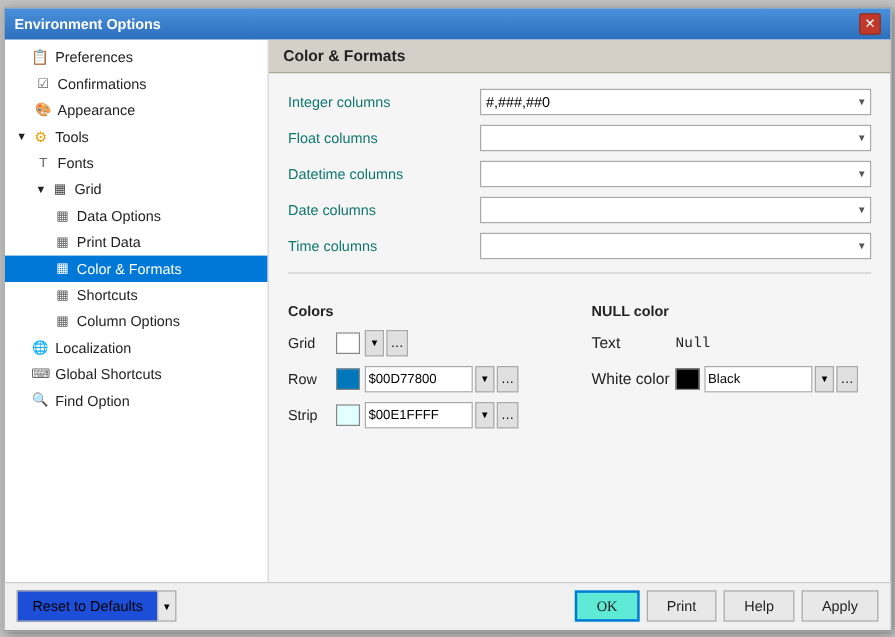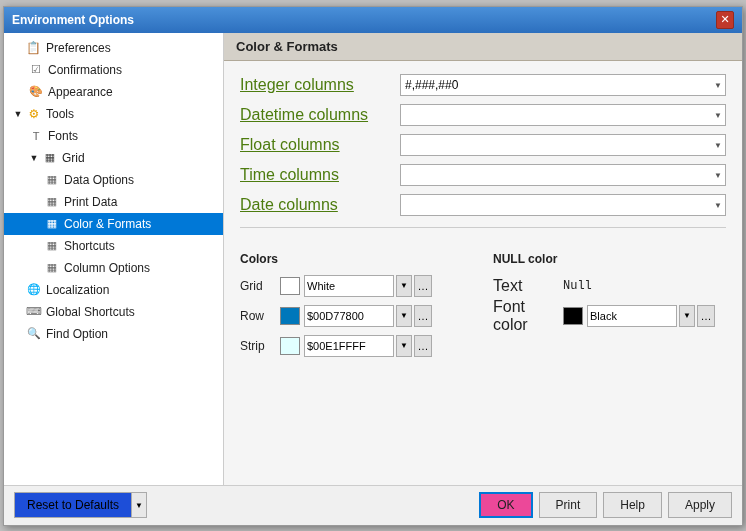--- a/index.html
+++ b/index.html
@@ -126,24 +126,23 @@
       color: #222;
     }
     .form-row {
       display: flex;
       align-items: center;
       margin-bottom: 6px;
       height: 24px;
     }
     .form-label {
       width: 160px;
-      font-size: 16px;
-      color: #4d7c0f;
-      flex-shrink: 0;
-      text-decoration: underline;
+      font-size: 12px;
+      color: #0f766e;
+      flex-shrink: 0;
     }
     .form-control {
       flex: 1;
       position: relative;
     }
     .dropdown-field {
       width: 100%;
       height: 22px;
       border: 1px solid #aaa;
       background: white;
@@ -242,21 +241,21 @@
       flex: 1;
     }
     .null-row {
       display: flex;
       align-items: center;
       margin-bottom: 6px;
       height: 24px;
     }
     .null-label {
       width: 70px;
-      font-size: 16px;
+      font-size: 13px;
       color: #222;
       flex-shrink: 0;
     }
     .null-value {
       font-size: 12px;
       color: #222;
       font-family: Liberation Mono, monospace;
     }
     .bottom-bar {
       background: #f0f0f0;
@@ -283,22 +282,23 @@
       border: 1px solid #aaa;
       background: #e8e8e8;
       font-size: 12px;
       cursor: pointer;
       color: #222;
       display: flex;
       align-items: center;
       justify-content: center;
     }
     .btn.primary {
-      background: #ec4899;
+      background: #5eead4;
       border: 2px solid #0078d7;
+      font-family: Liberation Serif, serif;
     }
     .btn-split {
       display: flex;
       align-items: center;
     }
     .btn-split .main-part {
       height: 26px;
       padding: 0 12px;
       border: 1px solid #aaa;
       border-right: none;
@@ -410,69 +410,66 @@
         <div class="form-row">
           <span class="form-label">Integer columns</span>
           <div class="form-control dropdown-wrapper">
             <select class="dropdown-field">
               <option>#,###,##0</option>
             </select>
           </div>
         </div>
 
         <div class="form-row">
+          <span class="form-label">Float columns</span>
+          <div class="form-control dropdown-wrapper">
+            <select class="dropdown-field">
+              <option value=""></option>
+            </select>
+          </div>
+        </div>
+
+        <div class="form-row">
           <span class="form-label">Datetime columns</span>
           <div class="form-control dropdown-wrapper">
             <select class="dropdown-field">
               <option value=""></option>
             </select>
           </div>
         </div>
 
         <div class="form-row">
-          <span class="form-label">Float columns</span>
+          <span class="form-label">Date columns</span>
           <div class="form-control dropdown-wrapper">
             <select class="dropdown-field">
               <option value=""></option>
             </select>
           </div>
         </div>
 
         <div class="form-row">
           <span class="form-label">Time columns</span>
           <div class="form-control dropdown-wrapper">
             <select class="dropdown-field">
               <option value=""></option>
             </select>
           </div>
         </div>
 
-        <div class="form-row">
-          <span class="form-label">Date columns</span>
-          <div class="form-control dropdown-wrapper">
-            <select class="dropdown-field">
-              <option value=""></option>
-            </select>
-          </div>
-        </div>
-
         <div class="divider"></div>
 
         <div class="two-col-section">
 
           <div class="col-section">
             <div class="section-title">Colors</div>
 
             <div class="color-row">
               <span class="color-label">Grid</span>
               <div class="color-control-wrapper">
                 <div class="color-swatch" style="background:#ffffff;"></div>
-                <select class="color-dropdown">
-                  <option>White</option>
-                </select>
                 <div class="dropdown-btn">▼</div>
                 <div class="more-btn">…</div>
               </div>
             </div>
 
             <div class="color-row">
               <span class="color-label">Row</span>
               <div class="color-control-wrapper">
                 <div class="color-swatch" style="background:#0077bb;"></div>
                 <select class="color-dropdown">
@@ -498,21 +495,21 @@
 
           <div class="null-section">
             <div class="section-title">NULL color</div>
 
             <div class="null-row">
               <span class="null-label">Text</span>
               <span class="null-value">Null</span>
             </div>
 
             <div class="null-row">
-              <span class="null-label">Font color</span>
+              <span class="null-label">White color</span>
               <div class="color-control-wrapper">
                 <div class="color-swatch" style="background:#000000;"></div>
                 <select class="color-dropdown">
                   <option>Black</option>
                 </select>
                 <div class="dropdown-btn">▼</div>
                 <div class="more-btn">…</div>
               </div>
             </div>
           </div>

